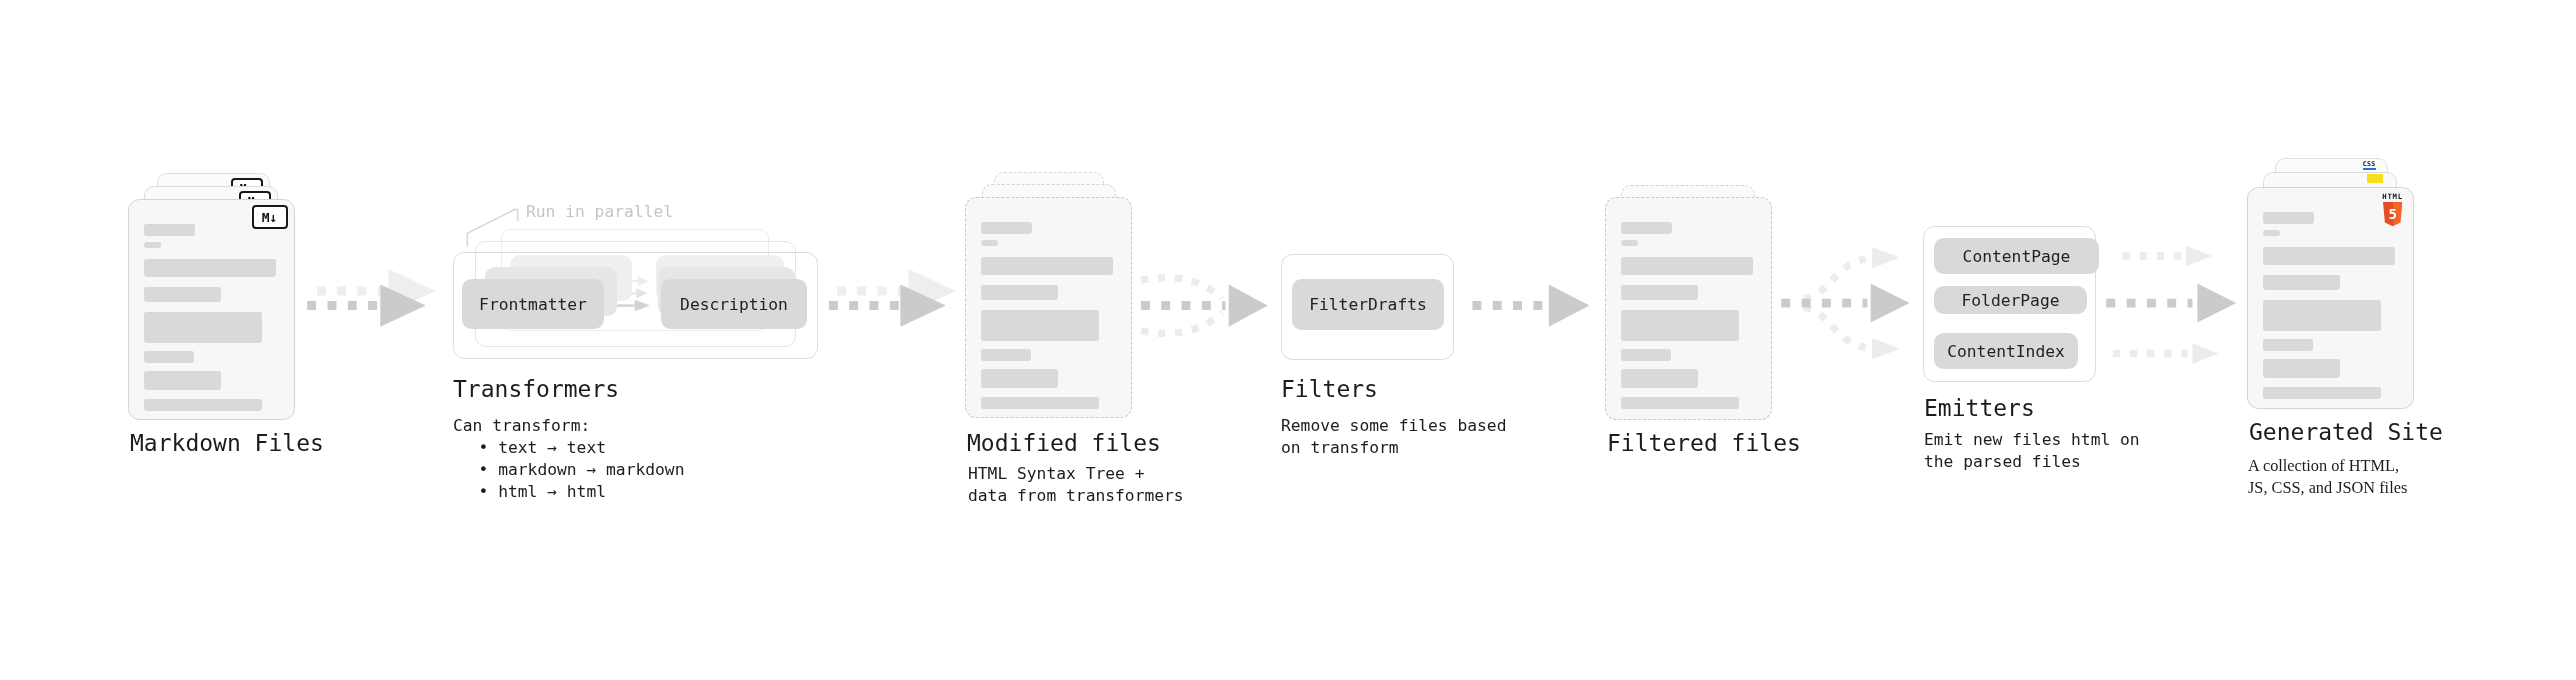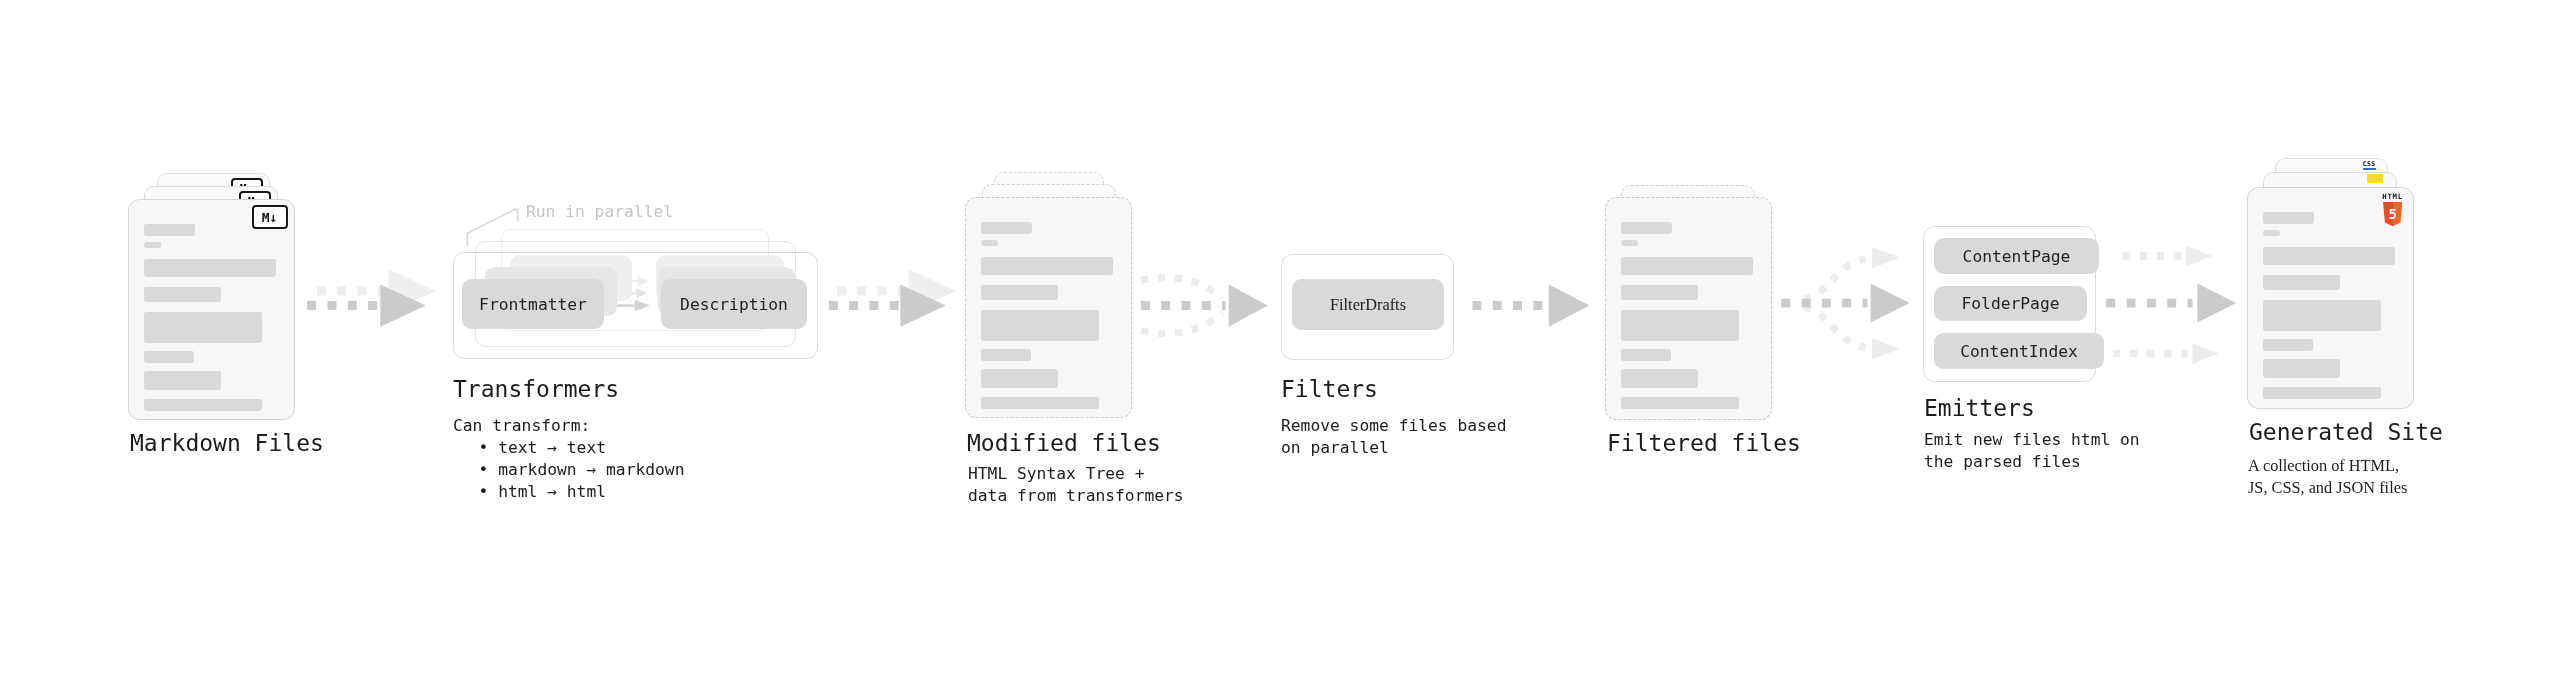--- a/index.html
+++ b/index.html
@@ -168,25 +168,25 @@
     <div class="heading" style="left:967px;top:431px;">Modified files</div>
     <div class="caption" style="left:968px;top:463px;">
       <div>HTML Syntax Tree +</div>
       <div>data from transformers</div>
     </div>
   </div>
 
   
   <div style="display:contents">
     <div class="panel" style="left:1281px;top:254px;width:173px;height:106px;"></div>
-    <div class="pill" style="left:1292px;top:279px;width:152px;height:51px;font-family:Liberation Serif, serif;">FilterDrafts</div>
+    <div class="pill" style="left:1292px;top:279px;width:152px;height:51px;">FilterDrafts</div>
     <div class="heading" style="left:1281px;top:377px;">Filters</div>
     <div class="caption" style="left:1281px;top:415px;">
       <div>Remove some files based</div>
-      <div>on parallel</div>
+      <div>on transform</div>
     </div>
   </div>
 
   
   <div style="display:contents">
     <div class="doc dashed" style="left:1621px;top:185px;width:134px;height:52px;border-color:#d3d3d3;background:#fafafa;border-radius:9.8px;"></div>
     <div class="doc dashed" style="left:1605px;top:197px;width:167px;height:223px;">
       <div class="bars">
         <div class="bar" style="width:51px;height:11.4px;margin-bottom:6.5px;"></div>
         <div class="bar" style="width:17px;height:5.7px;margin-bottom:11.4px;"></div>
@@ -198,22 +198,22 @@
         <div class="bar" style="width:118px;height:12.2px;"></div>
       </div>
     </div>
     <div class="heading" style="left:1607px;top:431px;">Filtered files</div>
   </div>
 
   
   <div style="display:contents">
     <div class="panel" style="left:1923px;top:226px;width:173px;height:156px;"></div>
     <div class="pill" style="left:1934px;top:238px;width:165px;height:36px;">ContentPage</div>
-    <div class="pill" style="left:1934px;top:286px;width:153px;height:35px;">FolderPage</div>
-    <div class="pill" style="left:1934px;top:333px;width:170px;height:36px;">ContentIndex</div>
+    <div class="pill" style="left:1934px;top:286px;width:153px;height:28px;">FolderPage</div>
+    <div class="pill" style="left:1934px;top:333px;width:144px;height:36px;">ContentIndex</div>
     <div class="heading" style="left:1924px;top:396px;">Emitters</div>
     <div class="caption" style="left:1924px;top:429px;">
       <div>Emit new files html on</div>
       <div>the parsed files</div>
     </div>
   </div>
 
   
   <div style="display:contents">
     <div class="doc" style="left:2275px;top:158px;width:113px;height:57px;border-color:#e0e0e0;background:#fbfbfb;border-radius:9.8px;">

